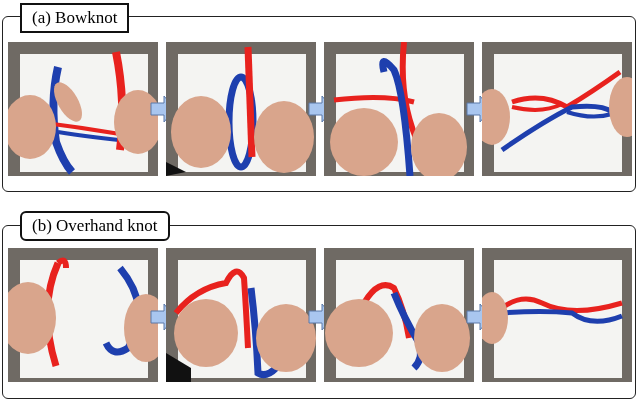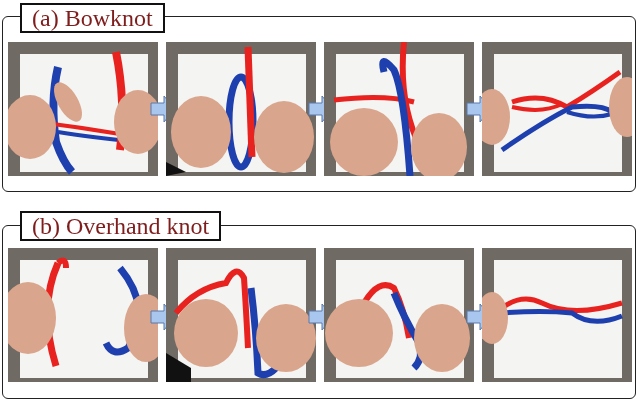--- a/index.html
+++ b/index.html
@@ -1,22 +1,22 @@
 <!DOCTYPE html>
 <html><head>
 <meta charset="utf-8">
 <style>
   html,body{margin:0;padding:0;background:#fff;}
   body{width:640px;height:401px;position:relative;overflow:hidden;font-family:"Liberation Serif","DejaVu Serif",serif;}
   .panel{position:absolute;left:2px;width:634px;border:1.5px solid #222;border-radius:6px;box-sizing:border-box;}
   .p1{top:16px;height:176px;}
   .p2{top:225px;height:174px;}
-  .label{position:absolute;background:#fff;border:2px solid #111;font-size:24px;line-height:26px;padding:0 10px;color:#7f1d1d;white-space:nowrap;}
+  .label{position:absolute;background:#fff;border:2px solid #111;font-size:17px;line-height:26px;padding:0 10px;color:#000000;white-space:nowrap;}
   .l1{left:20px;top:3px;}
-  .l2{left:20px;top:211px;}
+  .l2{left:20px;top:211px;border-radius:6px;}
   .photo{position:absolute;width:150px;height:134px;background:#6f6a64;overflow:hidden;}
   .arrow{position:absolute;width:26px;height:28px;}
 </style>
 </head>
 <body>
 
 <div class="panel p1"></div>
 <div class="label l1">(a)  Bowknot</div>
 
 <div class="panel p2"></div>

